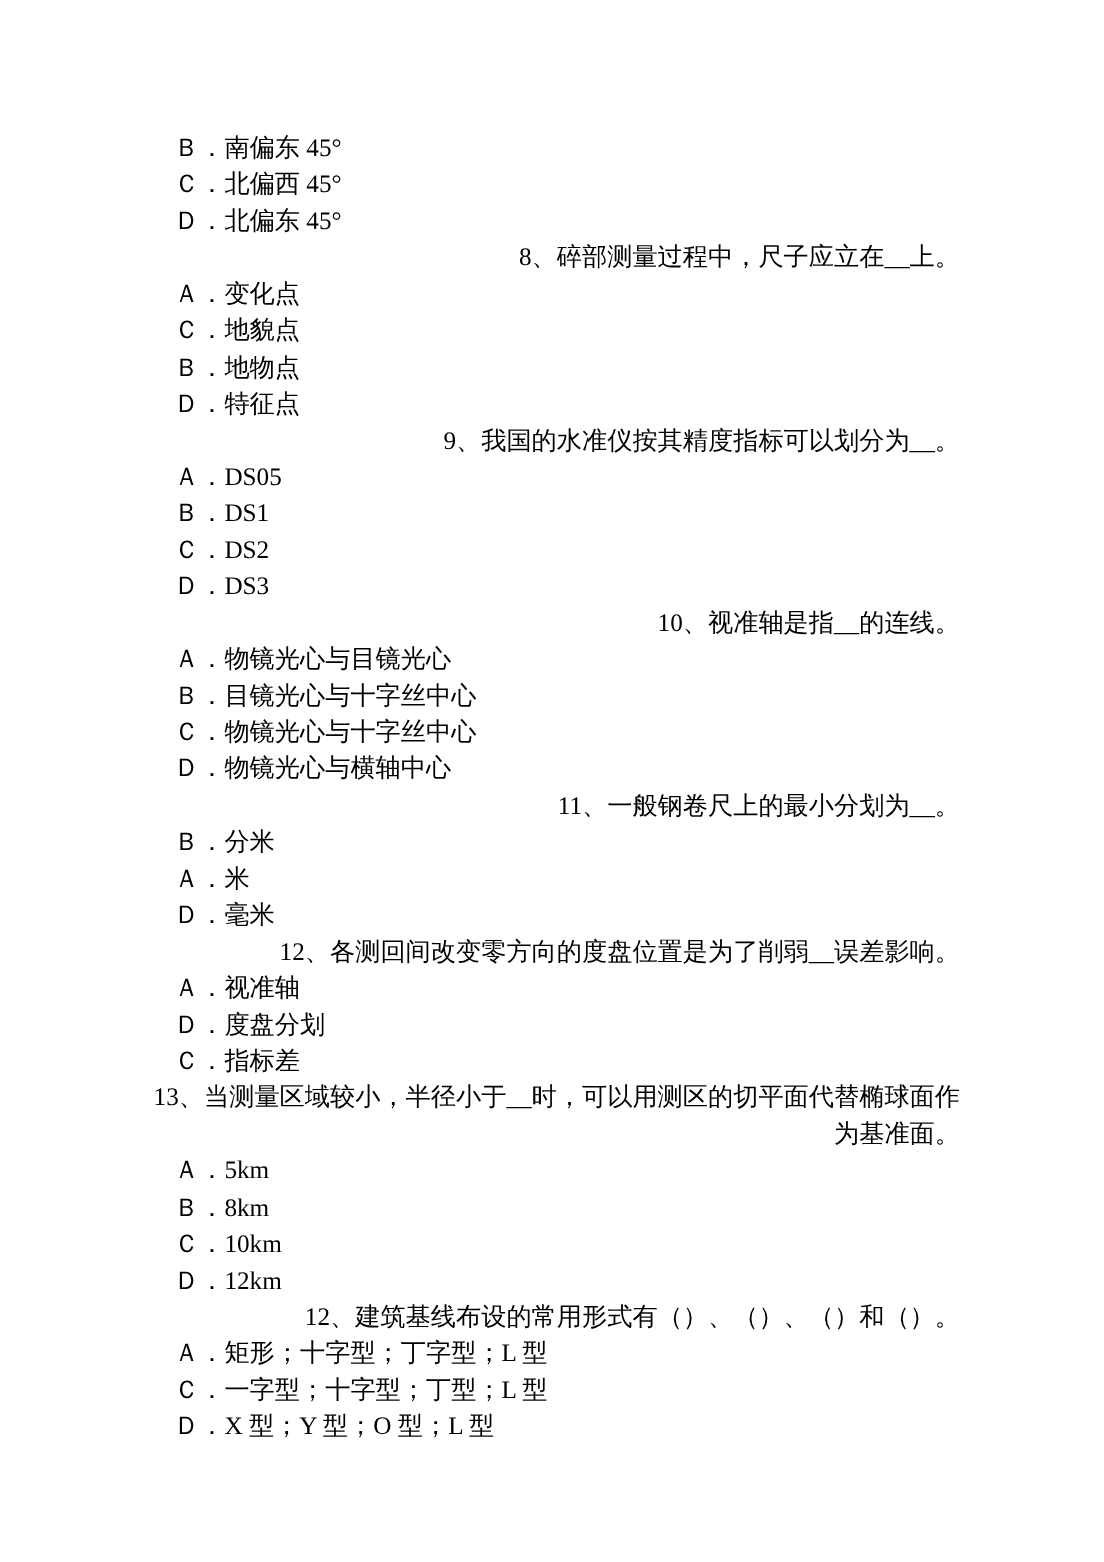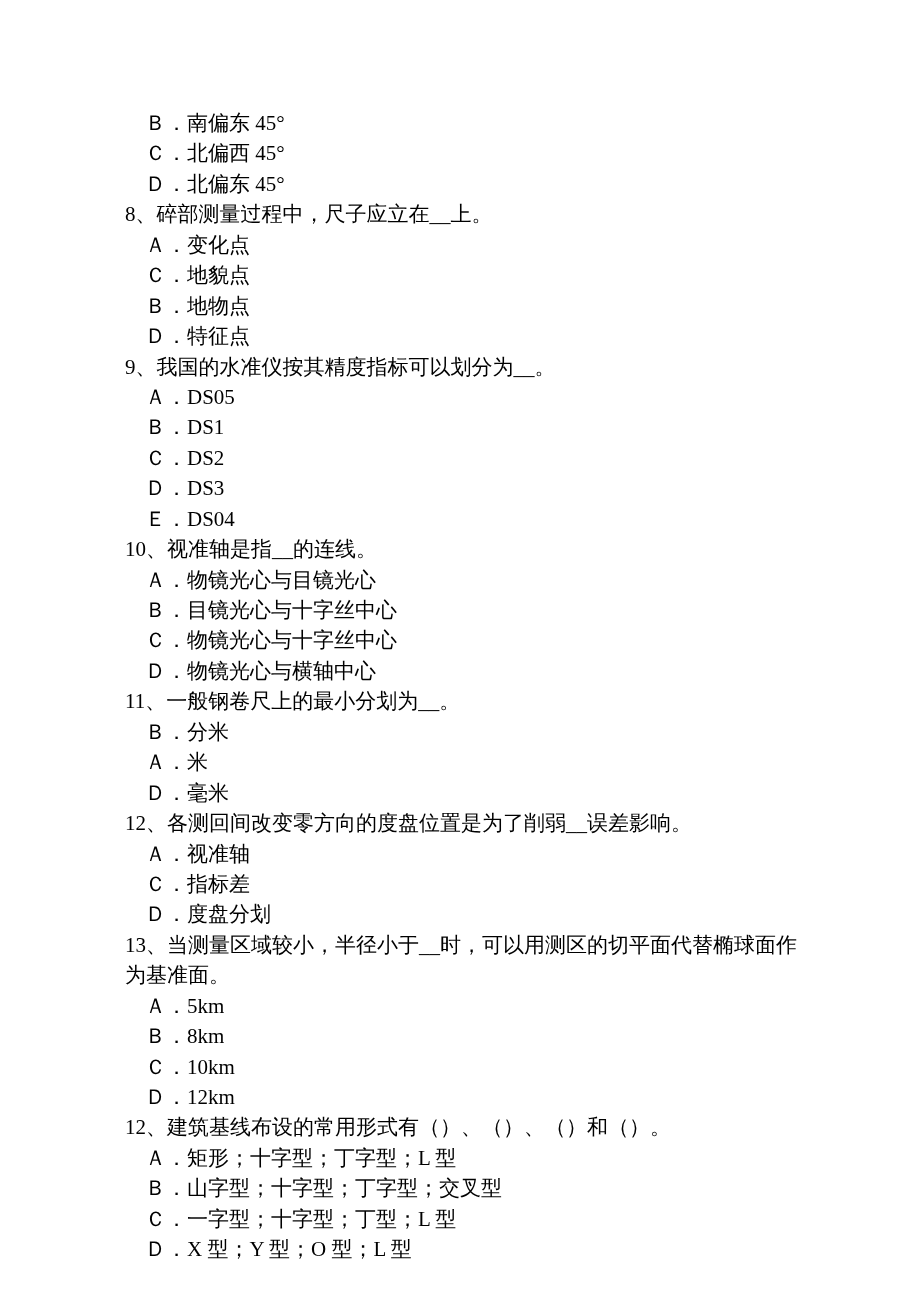--- a/index.html
+++ b/index.html
@@ -11,56 +11,55 @@
       font-size: 21px;
       line-height: 1.45;
       color: #000000;
       padding: 108px 120px 0 125px;
     }
     .option {
       padding-left: 20px;
     }
     .question {
       padding-left: 0;
+      text-align: right;
     }
   </style>
 </head>
 <body>
 
 <div id="content">
     <div class="option">Ｂ．南偏东 45°</div>
     <div class="option">Ｃ．北偏西 45°</div>
     <div class="option">Ｄ．北偏东 45°</div>
     <div class="question">8、碎部测量过程中，尺子应立在__上。</div>
     <div class="option">Ａ．变化点</div>
     <div class="option">Ｃ．地貌点</div>
     <div class="option">Ｂ．地物点</div>
     <div class="option">Ｄ．特征点</div>
     <div class="question">9、我国的水准仪按其精度指标可以划分为__。</div>
     <div class="option">Ａ．DS05</div>
     <div class="option">Ｂ．DS1</div>
     <div class="option">Ｃ．DS2</div>
     <div class="option">Ｄ．DS3</div>
-    <div class="option">Ｅ．DS04</div>
     <div class="question">10、视准轴是指__的连线。</div>
     <div class="option">Ａ．物镜光心与目镜光心</div>
     <div class="option">Ｂ．目镜光心与十字丝中心</div>
     <div class="option">Ｃ．物镜光心与十字丝中心</div>
     <div class="option">Ｄ．物镜光心与横轴中心</div>
     <div class="question">11、一般钢卷尺上的最小分划为__。</div>
     <div class="option">Ｂ．分米</div>
     <div class="option">Ａ．米</div>
     <div class="option">Ｄ．毫米</div>
     <div class="question">12、各测回间改变零方向的度盘位置是为了削弱__误差影响。</div>
     <div class="option">Ａ．视准轴</div>
+    <div class="option">Ｄ．度盘分划</div>
     <div class="option">Ｃ．指标差</div>
-    <div class="option">Ｄ．度盘分划</div>
     <div class="question">13、当测量区域较小，半径小于__时，可以用测区的切平面代替椭球面作为基准面。</div>
     <div class="option">Ａ．5km</div>
     <div class="option">Ｂ．8km</div>
     <div class="option">Ｃ．10km</div>
     <div class="option">Ｄ．12km</div>
     <div class="question">12、建筑基线布设的常用形式有（）、（）、（）和（）。</div>
     <div class="option">Ａ．矩形；十字型；丁字型；L 型</div>
-    <div class="option">Ｂ．山字型；十字型；丁字型；交叉型</div>
     <div class="option">Ｃ．一字型；十字型；丁型；L 型</div>
     <div class="option">Ｄ．X 型；Y 型；O 型；L 型</div>
   </div>
 
 </body></html>

